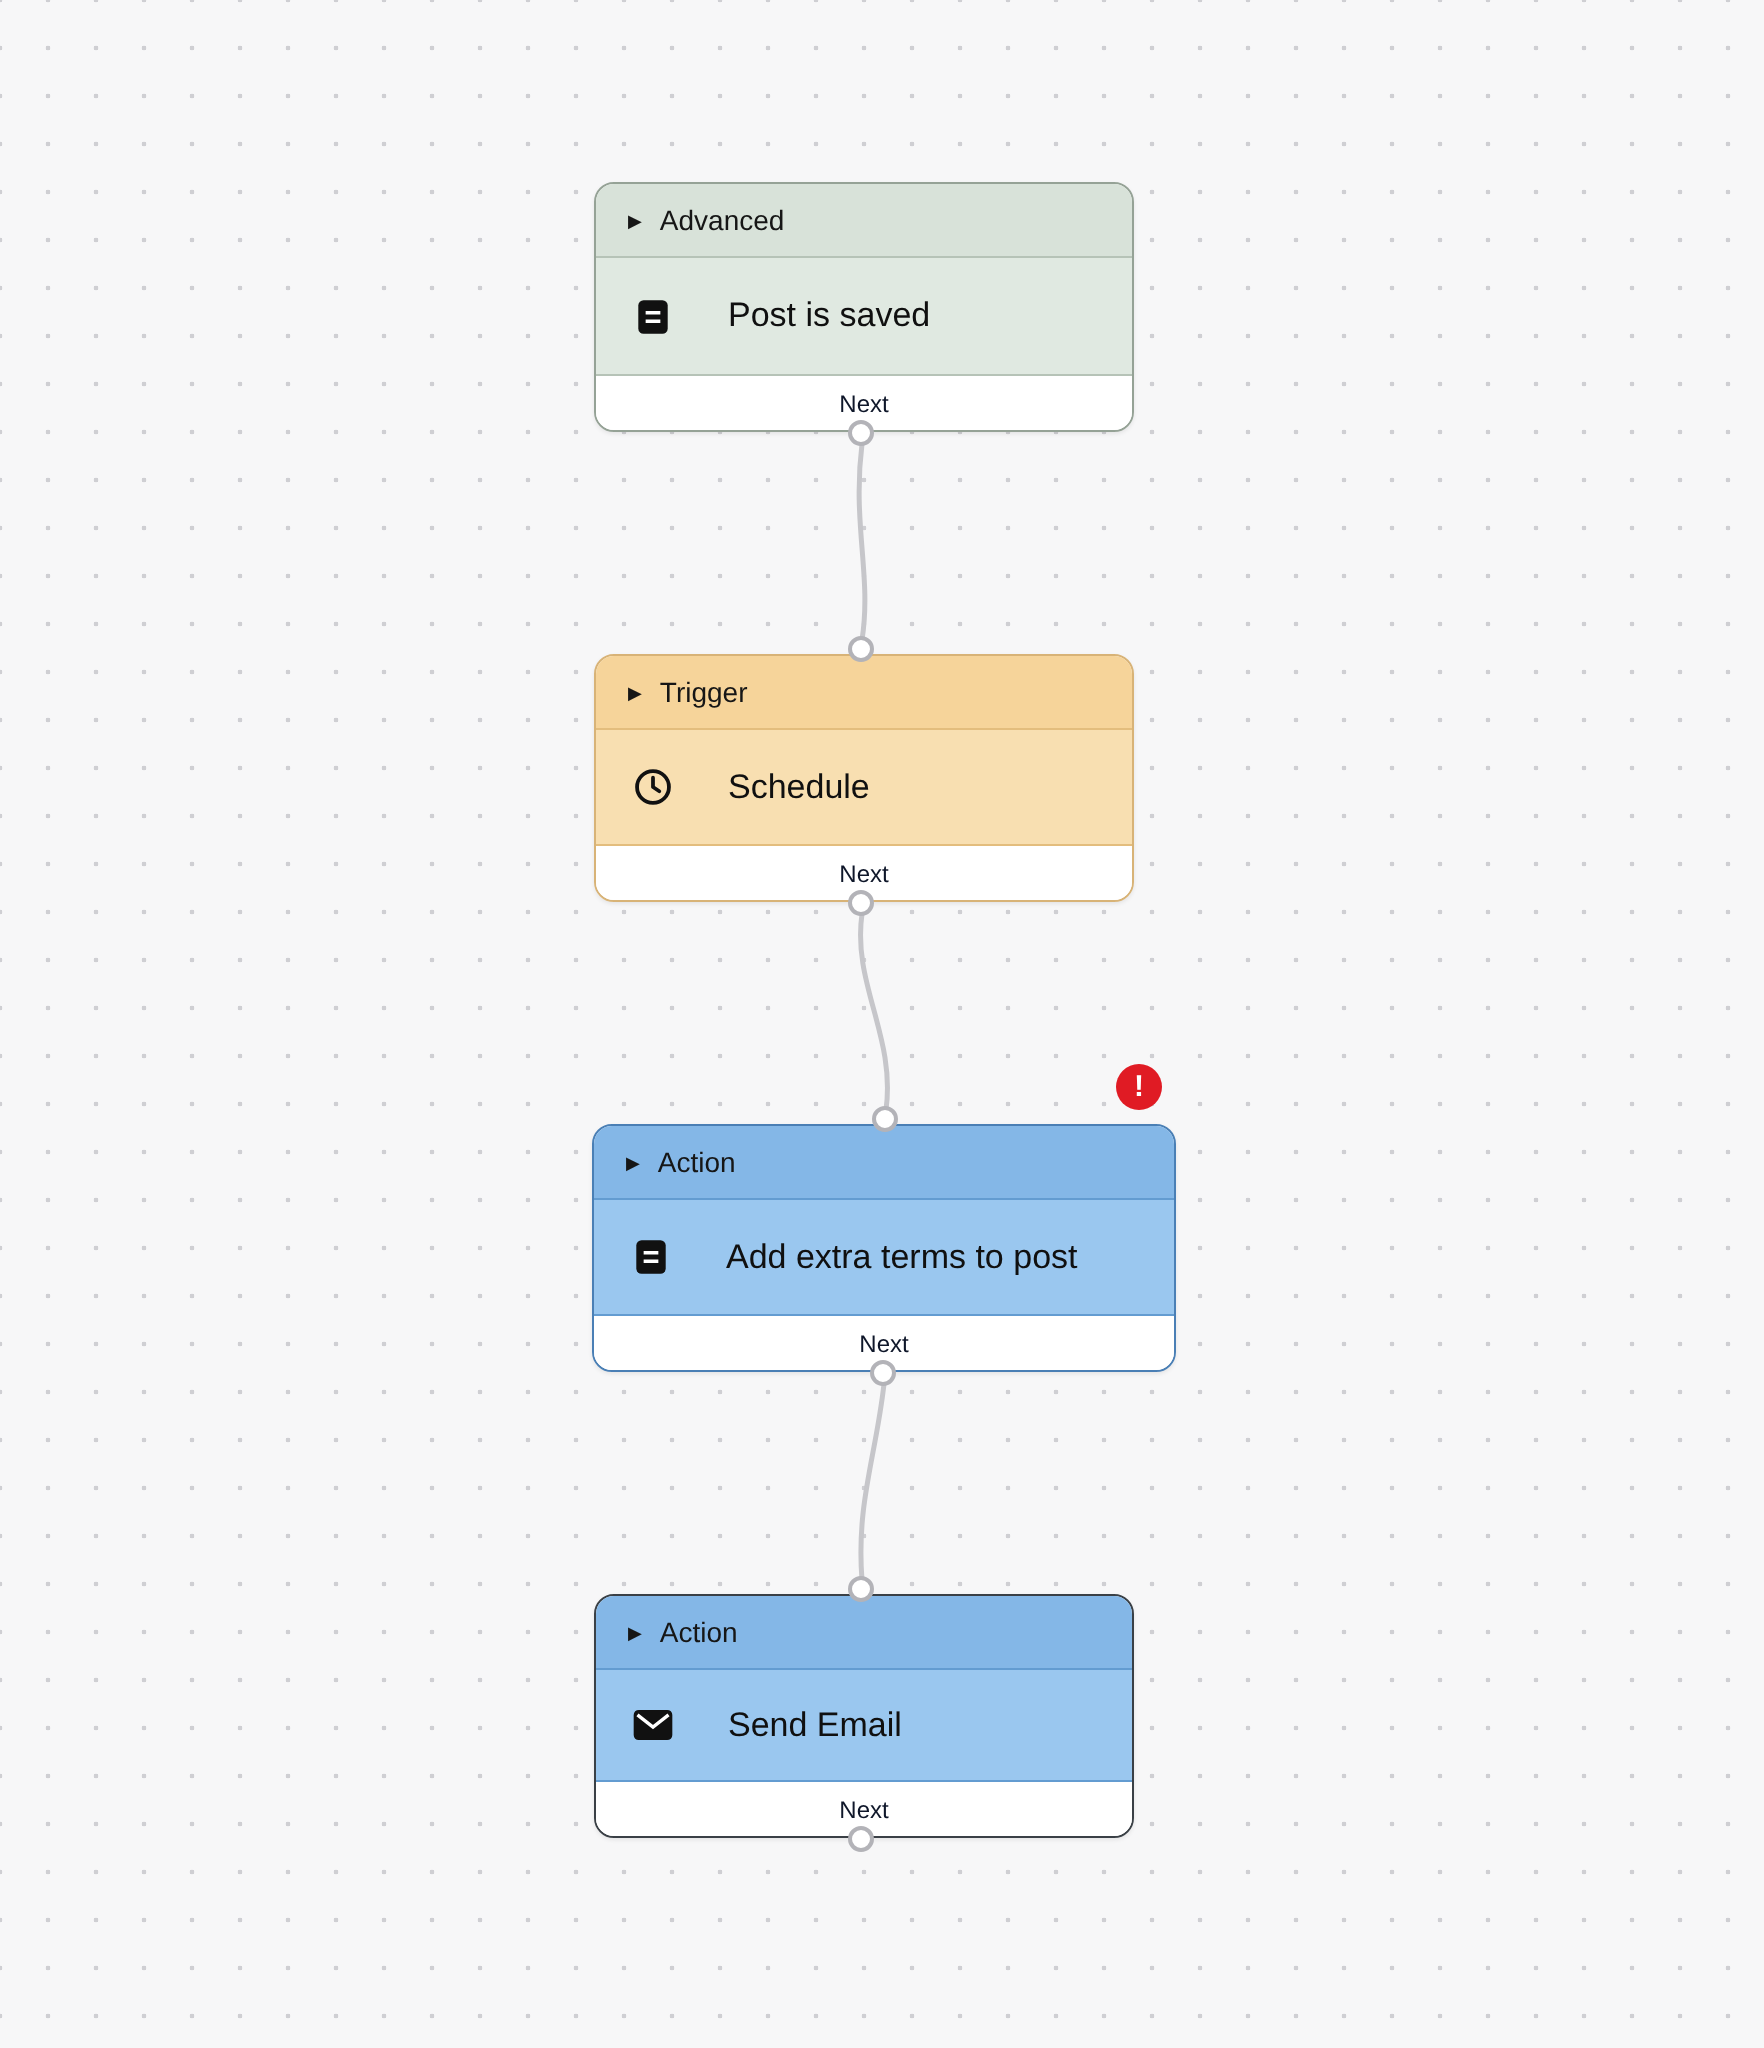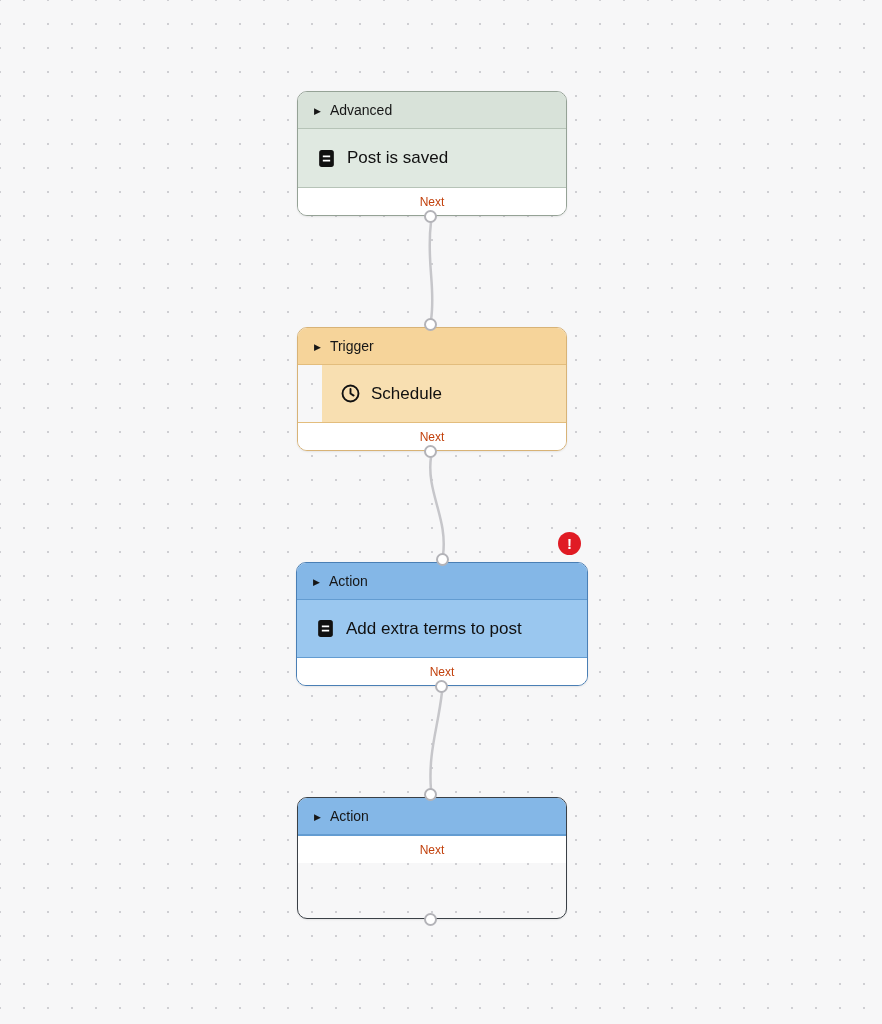--- a/index.html
+++ b/index.html
@@ -45,46 +45,46 @@
   .tri {
     font-size: 9px;
     color: #161616;
     line-height: 1;
     transform: translateY(0.5px);
   }
   .node-body {
     flex: 1 1 auto;
     display: flex;
     align-items: center;
-    gap: 10px;
+    gap: 27px;
     padding: 0 18px;
     font-size: 17px;
     font-weight: 500;
     color: #101010;
   }
   .node-body .icon { display: inline-flex; flex: 0 0 auto; }
   .node-footer {
     flex: 0 0 auto;
     height: 27px;
     background: #ffffff;
     display: flex;
     align-items: center;
     justify-content: center;
     font-size: 12px;
-    color: #c2410c;
+    color: #0f172a;
   }
   
   .node.trigger { border: 1px solid #95a296; }
   .node.trigger .node-header { background: #d8e2d9; border-bottom: 1px solid #b6c3b7; }
   .node.trigger .node-body   { background: #e0e9e1; }
   .node.trigger .node-footer { border-top: 1px solid #b6c3b7; }
   
   .node.advanced { border: 1px solid #d8b377; }
   .node.advanced .node-header { background: #f6d49a; border-bottom: 1px solid #e3bd7d; }
-  .node.advanced .node-body   { background: #f8dfb1; margin-left: 24px; }
+  .node.advanced .node-body   { background: #f8dfb1; }
   .node.advanced .node-footer { border-top: 1px solid #e3bd7d; }
   
   .node.action { border: 1.5px solid #4a7fb5; }
   .node.action .node-header { background: #84b7e7; border-bottom: 1px solid #639cd1; }
   .node.action .node-body   { background: #9ac7ef; }
   .node.action .node-footer { border-top: 1px solid #639cd1; }
   .node.action.dark-border { border-color: #3a4046; }
   .port {
     position: absolute;
     width: 13px;
@@ -179,20 +179,29 @@
     <div class="node-footer">
       <span>Next</span>
     </div>
   </div>
 
   <div class="node action dark-border" style="left:297px; top:797px; width:270px; height:122px;">
     <div class="node-header">
       <span class="tri">▶</span>
       <span>Action</span>
     </div>
+    <div class="node-body">
+      <span class="icon">
+        <svg width="21" height="17" viewBox="0 0 20 16">
+            <rect x="0.8" y="0.8" width="18.4" height="14.4" rx="2.4" fill="#111"></rect>
+            <path d="M2.6 3.2 L10 9 L17.4 3.2" fill="none" stroke="#fff" stroke-width="1.6"></path>
+          </svg>
+      </span>
+      <span>Send Email</span>
+    </div>
     <div class="node-footer">
       <span>Next</span>
     </div>
   </div>
 
   <div class="port" style="left:424px; top:210px;"></div>
   <div class="port" style="left:424px; top:318px;"></div>
   <div class="port" style="left:424px; top:445px;"></div>
   <div class="port" style="left:436px; top:553px;"></div>
   <div class="port" style="left:435px; top:680px;"></div>

